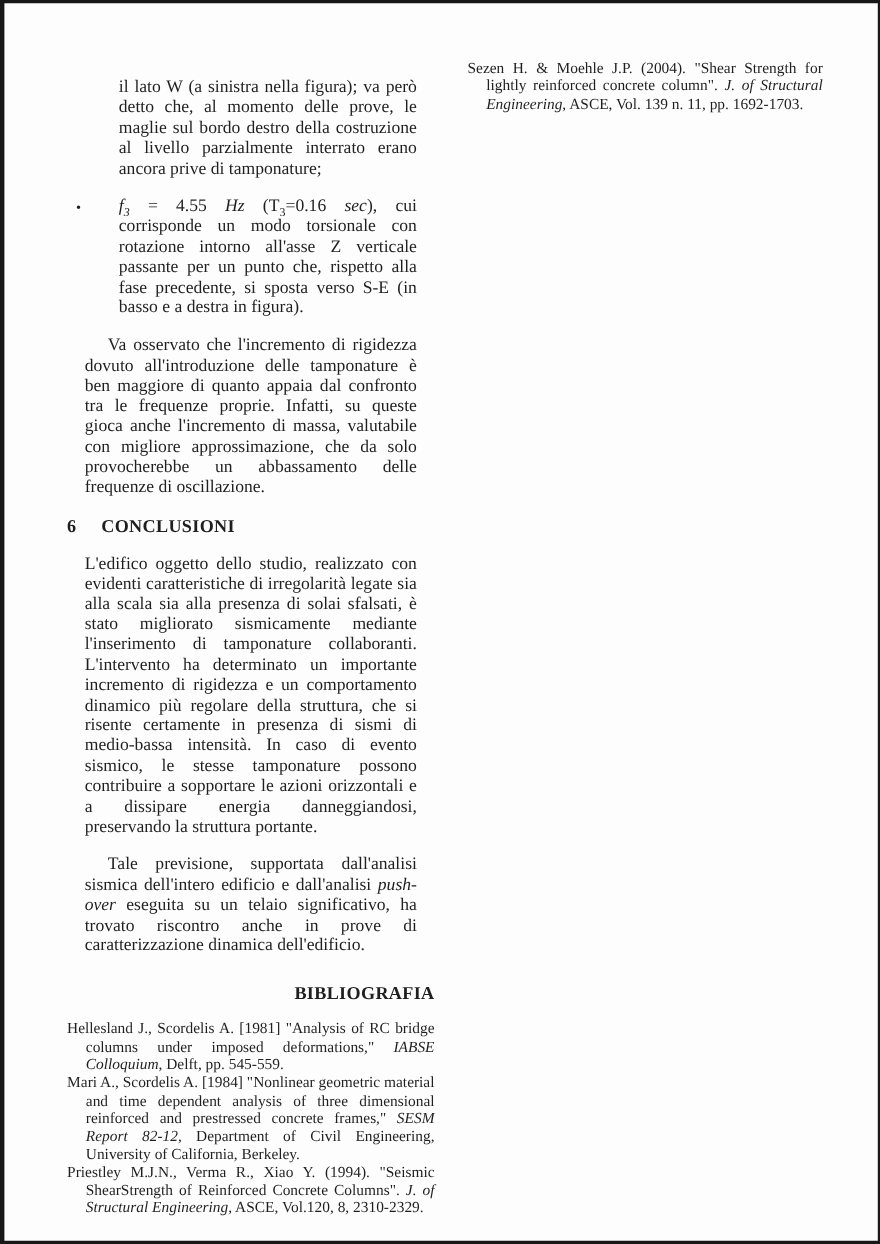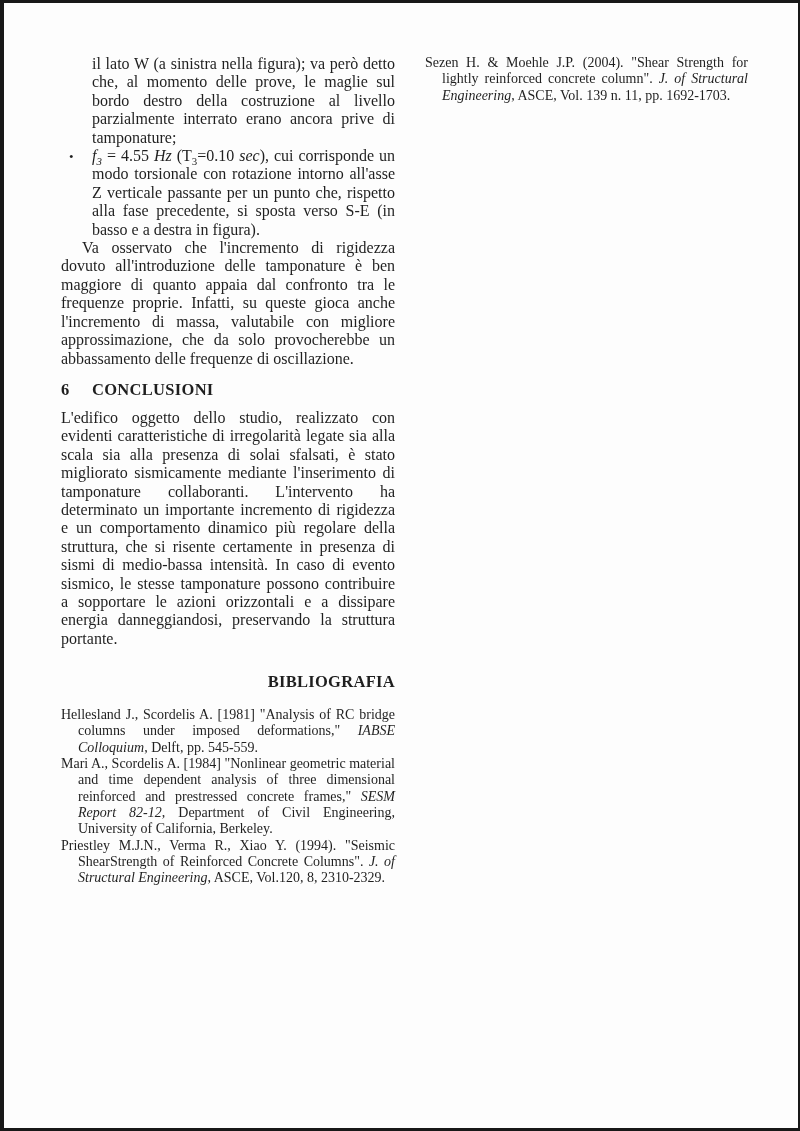--- a/index.html
+++ b/index.html
@@ -20,21 +20,21 @@
   .col-right { left:421px; width:323px; }
 
   .body-text { font-size:16px; line-height:18.4px; }
 
   .hang-item { margin-left:31px; position:relative; }
   .bullet-marker {
     position:absolute; left:-23px; top:1px;
     font-size:13px; line-height:18.4px;
   }
 
-  .para { margin:0; }
+  .para { margin:16px; }
   .para.indent { text-indent:21px; }
 
   .section-heading {
     margin:12px 0 10px 0;
     font-size:16.5px; line-height:19px;
     letter-spacing:0.3px;
     text-align:left;
     white-space:nowrap;
   }
   .section-heading .sec-num { display:inline-block; width:31px; }
@@ -58,29 +58,30 @@
 <div class="page">
 
   <div class="col col-left body-text">
 
     <div class="hang-item">
       <p class="para"><span>il lato W (a sinistra nella figura); va però detto che, al momento delle prove, le maglie sul bordo destro della costruzione al livello parzialmente interrato erano ancora prive di tamponature;</span></p>
     </div>
 
     <div class="hang-item">
       <span class="bullet-marker">•</span>
-      <p class="para"><span class="it">f</span><sub class="it">3</sub><span> = 4.55 </span><span class="it">Hz</span><span> (T</span><sub>3</sub><span>=0.10 </span><span class="it">sec</span><span>), cui corrisponde un modo torsionale con rotazione intorno all'asse Z verticale passante per un punto che, rispetto alla fase precedente, si sposta verso S-E (in basso e a destra in figura).</span></p>
+      <p class="para"><span class="it">f</span><sub class="it">3</sub><span> = 4.55 </span><span class="it">Hz</span><span> (T</span><sub>3</sub><span>=0.16 </span><span class="it">sec</span><span>), cui corrisponde un modo torsionale con rotazione intorno all'asse Z verticale passante per un punto che, rispetto alla fase precedente, si sposta verso S-E (in basso e a destra in figura).</span></p>
     </div>
 
     <p class="para indent"><span>Va osservato che l'incremento di rigidezza dovuto all'introduzione delle tamponature è ben maggiore di quanto appaia dal confronto tra le frequenze proprie. Infatti, su queste gioca anche l'incremento di massa, valutabile con migliore approssimazione, che da solo provocherebbe un abbassamento delle frequenze di oscillazione.</span></p>
 
     <h2 class="section-heading"><span class="sec-num">6</span><span>CONCLUSIONI</span></h2>
 
     <p class="para"><span>L'edifico oggetto dello studio, realizzato con evidenti caratteristiche di irregolarità legate sia alla scala sia alla presenza di solai sfalsati, è stato migliorato sismicamente mediante l'inserimento di tamponature collaboranti. L'intervento ha determinato un importante incremento di rigidezza e un comportamento dinamico più regolare della struttura, che si risente certamente in presenza di sismi di medio-bassa intensità. In caso di evento sismico, le stesse tamponature possono contribuire a sopportare le azioni orizzontali e a dissipare energia danneggiandosi, preservando la struttura portante.</span></p>
 
+    <p class="para indent"><span>Tale previsione, supportata dall'analisi sismica dell'intero edificio e dall'analisi </span><span class="it">push-over</span><span> eseguita su un telaio significativo, ha trovato riscontro anche in prove di caratterizzazione dinamica dell'edificio.</span></p>
 
     <h2 class="bib-heading">BIBLIOGRAFIA</h2>
 
     <div class="refs">
       <p class="ref"><span>Hellesland J., Scordelis A. [1981] "Analysis of RC bridge columns under imposed deformations," </span><span class="it">IABSE Colloquium</span><span>, Delft, pp. 545-559.</span></p>
       <p class="ref"><span>Mari A., Scordelis A. [1984] "Nonlinear geometric material and time dependent analysis of three dimensional reinforced and prestressed concrete frames," </span><span class="it">SESM Report 82-12</span><span>, Department of Civil Engineering, University of California, Berkeley.</span></p>
       <p class="ref"><span>Priestley M.J.N., Verma R., Xiao Y. (1994). "Seismic ShearStrength of Reinforced Concrete Columns". </span><span class="it">J. of Structural Engineering</span><span>, ASCE, Vol.120, 8, 2310-2329.</span></p>
     </div>
 
   </div>

